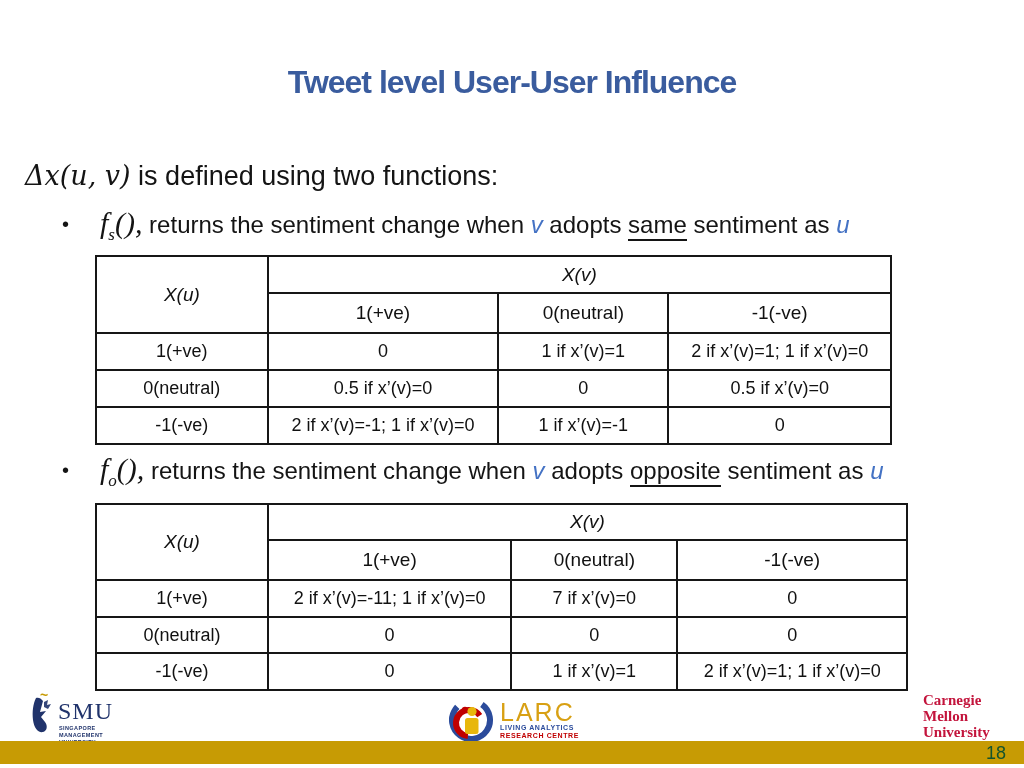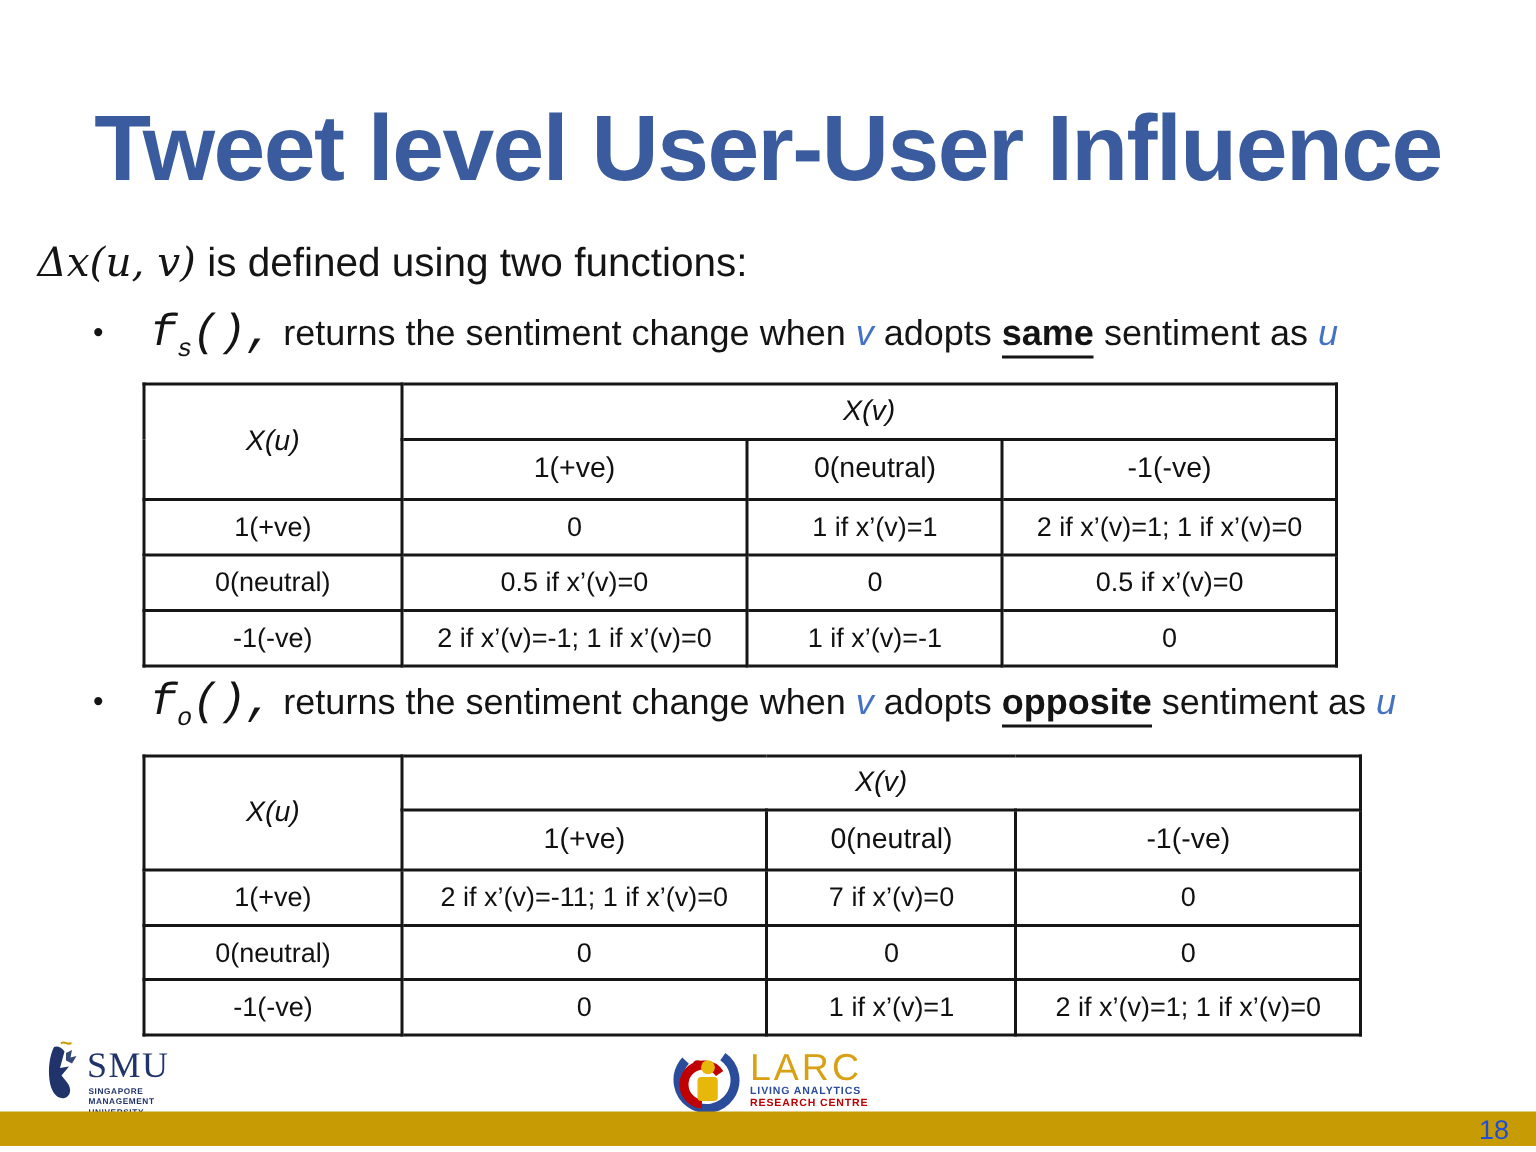--- a/index.html
+++ b/index.html
@@ -3,34 +3,34 @@
 <meta charset="utf-8">
 <style>
   html,body{margin:0;padding:0;background:#888;}
   .slide{
     position:relative;width:1024px;height:768px;background:#ffffff;
     font-family:"Liberation Sans",sans-serif;color:#1a1a1a;overflow:hidden;
   }
   
   .title{
     position:absolute;top:64px;left:0;width:100%;text-align:center;
-    font-size:62px;font-weight:bold;letter-spacing:-1px;color:#3a5c9e;
+    font-size:32px;font-weight:bold;letter-spacing:-1px;color:#3a5c9e;
   }
   
   .intro{position:absolute;left:25px;top:160px;font-size:27px;color:#141414;}
   .math-serif{font-family:"DejaVu Serif",serif;font-style:italic;}
   
   .bullet{position:absolute;left:62px;width:950px;font-size:24px;color:#141414;white-space:nowrap;}
   .bullet-1{top:206px;}
   .bullet-2{top:452px;}
   .bullet .marker{display:inline-block;width:38px;font-size:20px;vertical-align:2px;}
-  .func{font-family:Liberation Mono, monospace;font-style:italic;font-size:30px;}
+  .func{font-family:Liberation Serif, serif;font-style:italic;font-size:30px;}
   .func sub{font-size:17px;font-style:italic;}
   .accent{color:#4472c4;font-style:italic;}
-  .emph{font-weight:bold;border-bottom:2.5px solid #141414;padding-bottom:1px;}
+  .emph{font-weight:normal;border-bottom:2.5px solid #141414;padding-bottom:1px;}
   
   .tbl{position:absolute;}
   .tbl-1{left:95px;top:255px;width:797px;height:188px;}
   .tbl-2{left:95px;top:503px;width:813px;height:186px;}
   .tbl table{width:100%;height:100%;border-collapse:collapse;table-layout:fixed;}
   .tbl td{
     border:2px solid #161616;text-align:center;vertical-align:middle;
     font-size:18px;color:#111;padding:0 2px;white-space:nowrap;overflow:hidden;
   }
   .tbl td.hdr{font-size:19px;}
@@ -45,21 +45,21 @@
       letter-spacing:.4px;line-height:7px;font-weight:bold;}
   .larc{position:absolute;left:448px;top:9px;display:flex;align-items:center;}
   .larc .larc-text{margin-left:6px;}
   .larc .larc-name{font-size:25px;font-weight:normal;color:#d8a013;letter-spacing:2px;line-height:24px;}
   .larc .larc-sub1{font-size:7px;font-weight:bold;color:#2b4b9b;letter-spacing:.6px;line-height:8px;}
   .larc .larc-sub2{font-size:7px;font-weight:bold;color:#c00000;letter-spacing:.6px;line-height:8px;}
   .cmu{position:absolute;left:923px;top:4px;font-family:"Liberation Serif",serif;
       font-weight:bold;font-size:15px;line-height:16px;color:#c3143c;}
   
   .goldbar{position:absolute;left:0;top:741px;width:1024px;height:23px;background:#c79b04;}
-  .page-num{position:absolute;right:18px;top:743px;font-size:18px;color:#1d4ed8;}
+  .page-num{position:absolute;right:18px;top:743px;font-size:18px;color:#14532d;}
 </style>
 </head>
 <body>
 
 <div class="slide">
 
   <div class="title">Tweet level User-User Influence</div>
 
   <div class="intro">
     <span class="math-serif">Δx(u, v)</span><span> is defined using two functions:</span>
@@ -176,18 +176,23 @@
         <circle cx="24" cy="14.5" r="4.6" fill="#e8b70c"></circle>
         <rect x="17" y="21" width="13.5" height="16" rx="2.5" fill="#e8b70c"></rect>
       </svg>
       <div class="larc-text">
         <div class="larc-name">LARC</div>
         <div class="larc-sub1">LIVING ANALYTICS</div>
         <div class="larc-sub2">RESEARCH CENTRE</div>
       </div>
     </div>
 
+    <div class="cmu">
+      <div>Carnegie</div>
+      <div>Mellon</div>
+      <div>University</div>
+    </div>
   </div>
 
   <div class="goldbar"></div>
   <div class="page-num">18</div>
 
 </div>
 
 </body></html>

